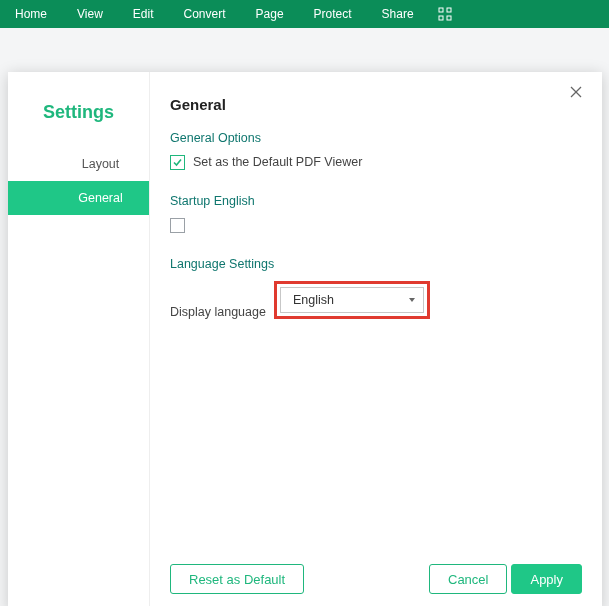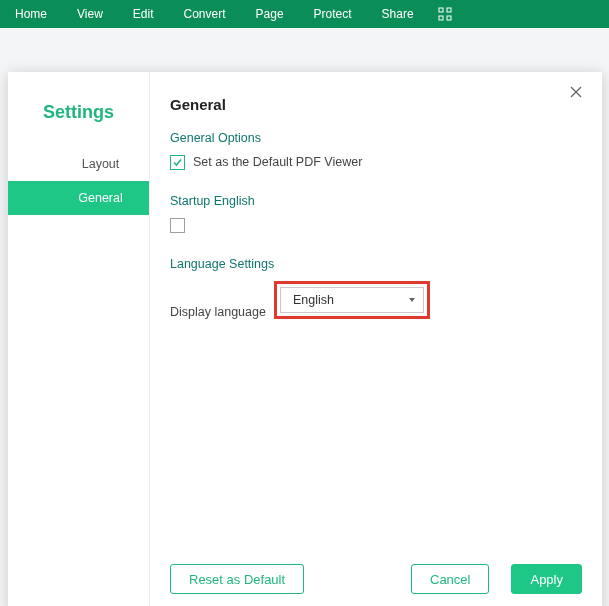--- a/index.html
+++ b/index.html
@@ -162,21 +162,21 @@
   .caret {
     width: 0; height: 0;
     border-left: 3px solid transparent;
     border-right: 3px solid transparent;
     border-top: 4px solid #666;
   }
   .footer {
     margin-top: auto;
     display: flex;
     align-items: center;
-    gap: 22px;
+    gap: 4px;
   }
   .btn {
     height: 30px;
     border-radius: 3px;
     font-size: 13px;
     display: inline-flex;
     align-items: center;
     justify-content: center;
     padding: 0 18px;
     cursor: pointer;

